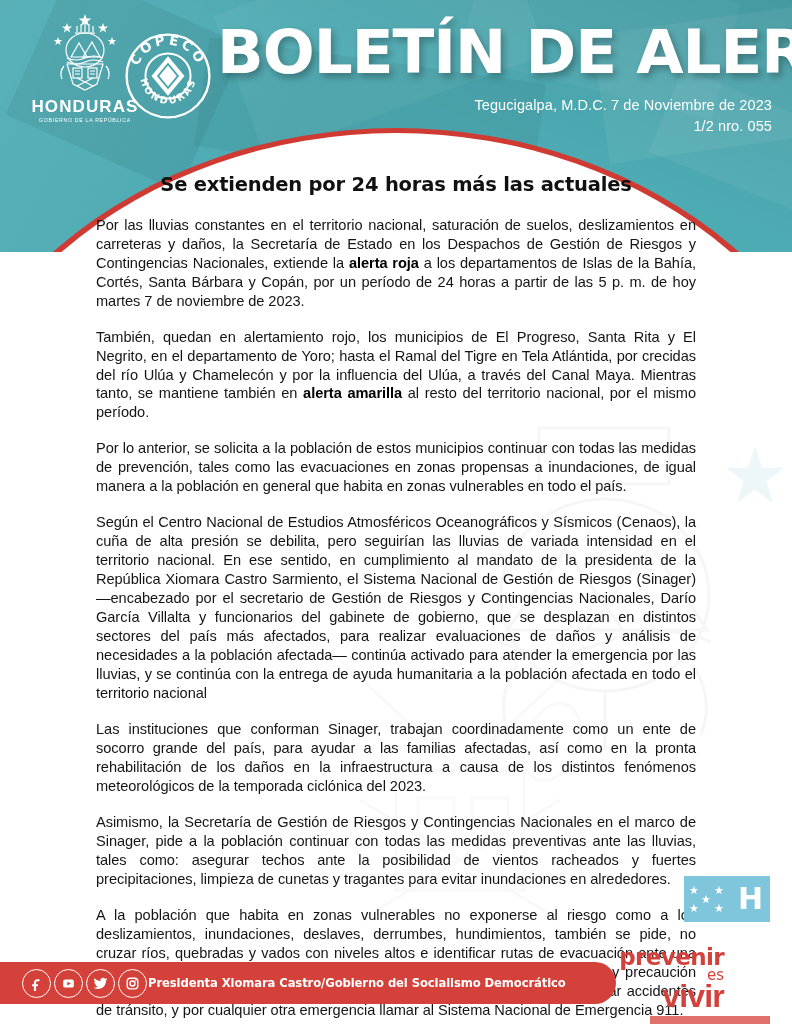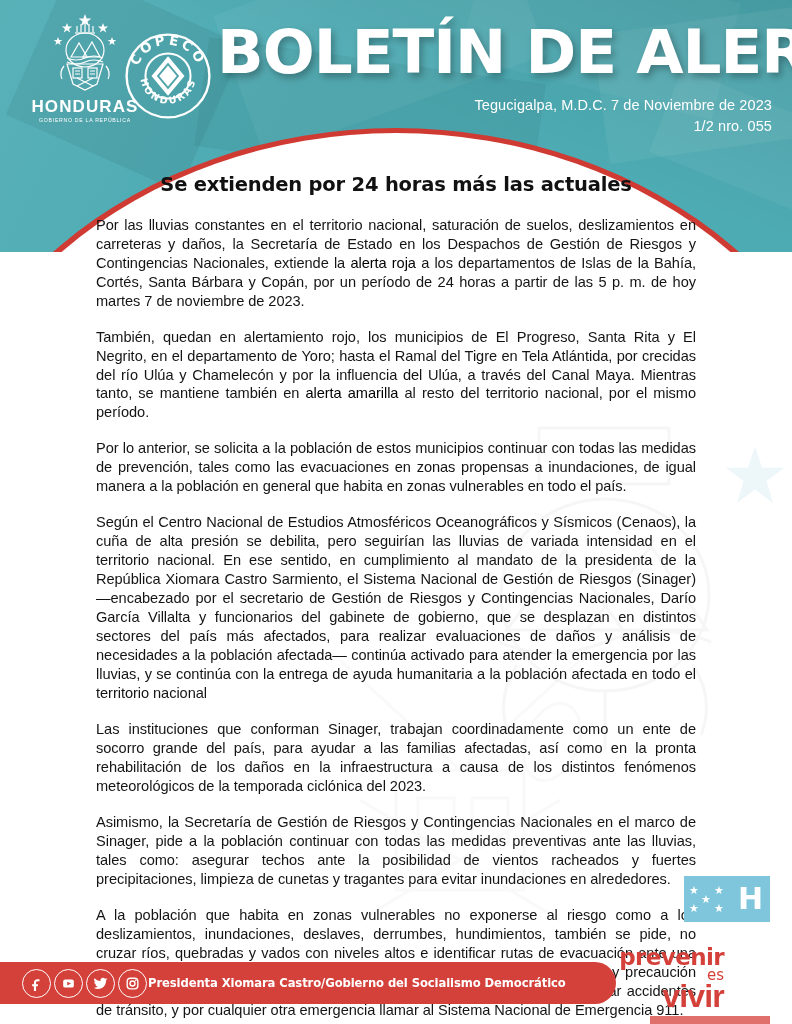--- a/index.html
+++ b/index.html
@@ -176,21 +176,21 @@
     letter-spacing: -0.2px;
   }
   p.para {
     font-size: 14.6px;
     line-height: 1.30;
     color: #141414;
     text-align: justify;
     margin: 0 0 17px 0;
     letter-spacing: -0.05px;
   }
-  p.para b { font-weight: normal; color: #000; }
+  p.para b { font-weight: bold; color: #000; }
 
   
   .hflag {
     position: absolute;
     left: 684px;
     top: 876px;
     width: 86px;
     height: 46px;
     background: #7fc6dd;
     display: flex;

